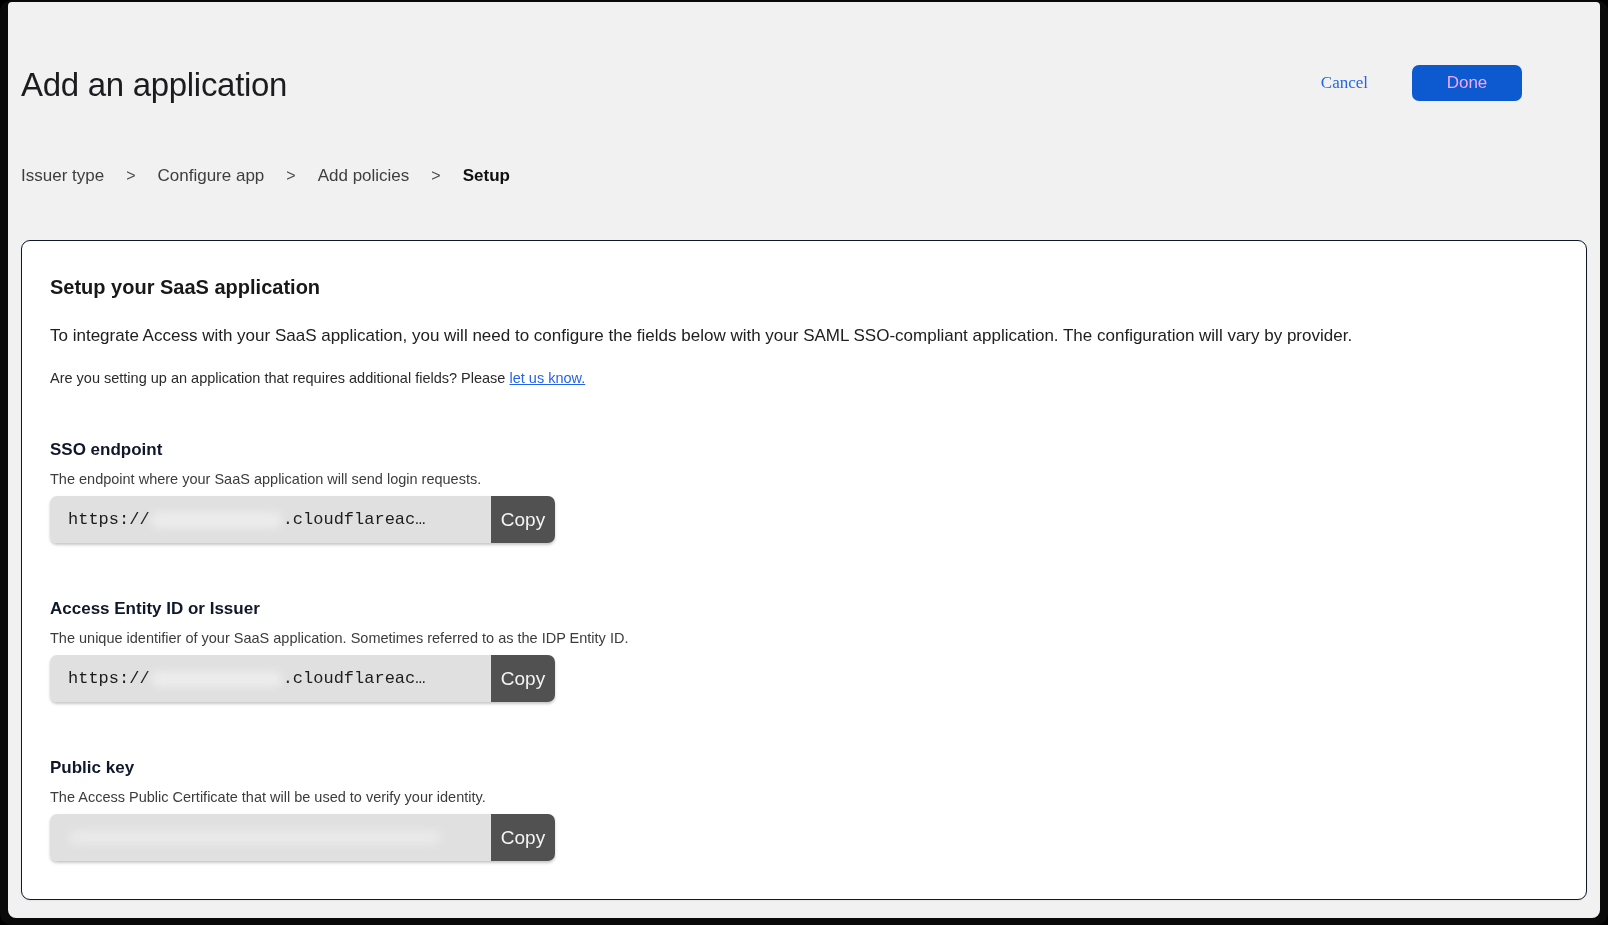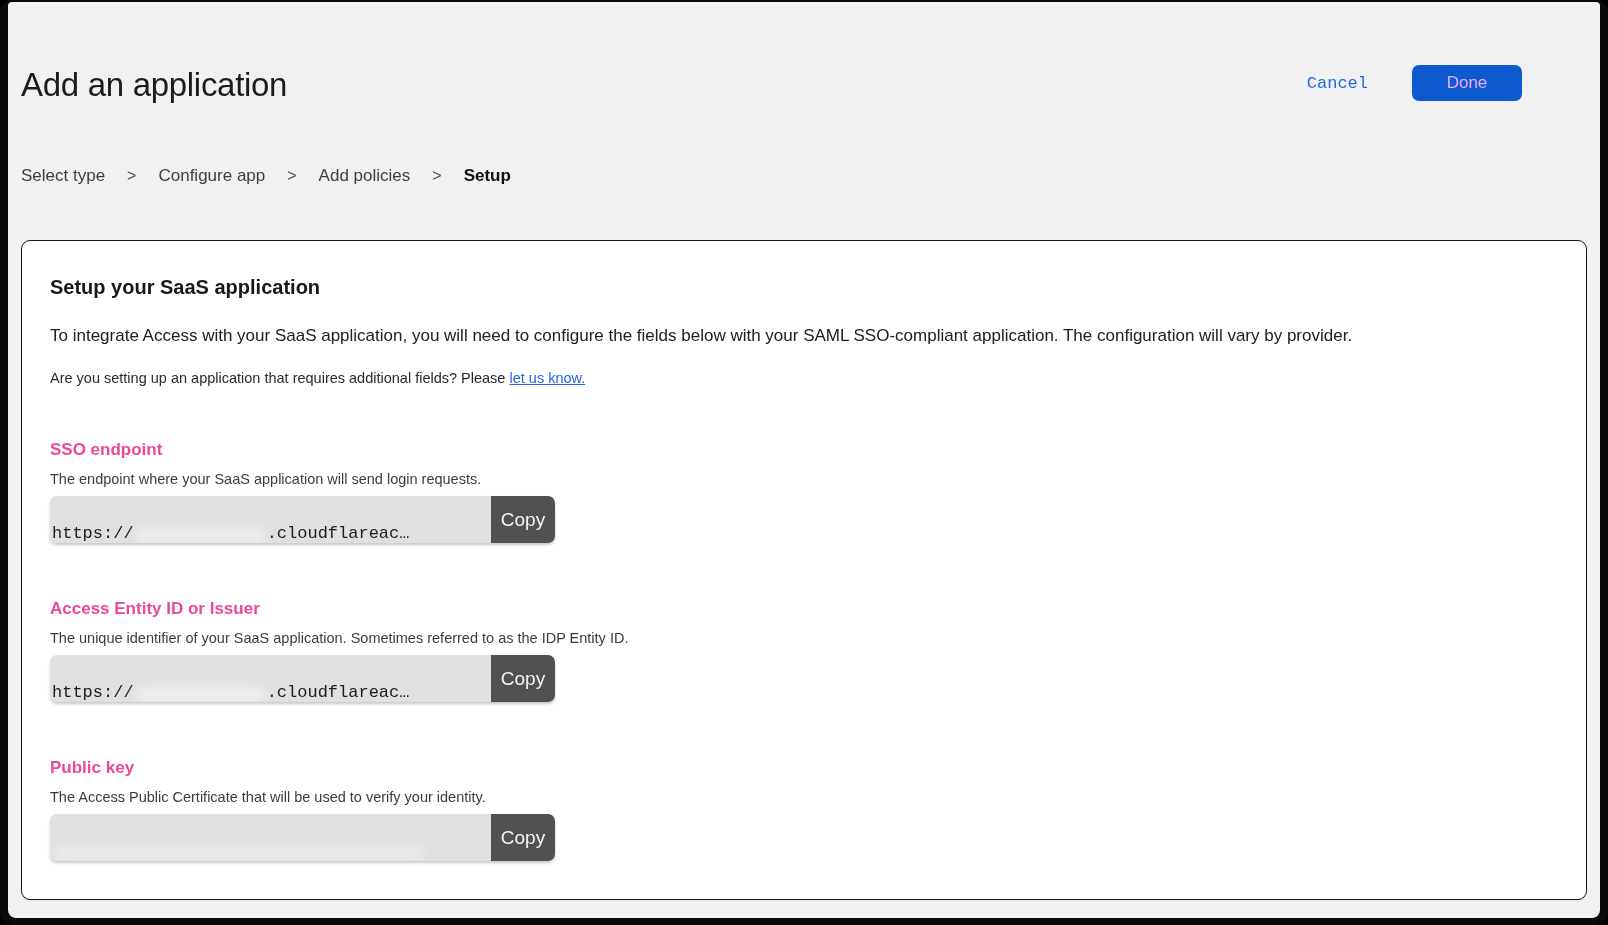--- a/index.html
+++ b/index.html
@@ -26,21 +26,21 @@
     font-size:33px; font-weight:400; color:#1c1c1e;
     letter-spacing:-0.3px; line-height:42px;
   }
   .header-actions {
     position:absolute; top:63px; right:78px;
     display:flex; align-items:center; gap:44px;
   }
   .cancel-link {
     color:var(--cancel,#2268e4); font-size:17px;
     background:none; border:none; cursor:pointer;
-    font-family:Liberation Mono, monospace;
+    font-family:Liberation Serif, serif;
   }
   .done-btn {
     background:var(--done,#0d59cf); color:#f0abfc;
     font-size:17px; border:none; border-radius:7px;
     width:110px; height:36px; cursor:pointer;
     font-family:inherit;
   }
 
   
   .breadcrumb {
@@ -62,35 +62,35 @@
     box-shadow:0 1px 2px rgba(0,0,0,0.05);
   }
   .card-heading { font-size:20px; font-weight:700; color:#18181a; line-height:24px; }
   .card-intro   { margin-top:26px; font-size:17px; color:#202022; line-height:22px; }
   .card-note    { margin-top:22px; font-size:14.5px; color:#2a2a2c; line-height:18px; }
   .card-note a  { color:var(--link,#2563eb); text-decoration:underline; cursor:pointer; }
 
   
   .section { margin-top:52px; }
   .section + .section { margin-top:55px; }
-  .section-label { font-size:17px; font-weight:700; color:#ec4899; line-height:21px; }
+  .section-label { font-size:17px; font-weight:700; color:#0f172a; line-height:21px; }
   .section-desc  { margin-top:10px; font-size:14.5px; color:#3c3c3e; line-height:18px; }
 
   .field-row {
     margin-top:8px;
     display:flex; width:505px; height:47px;
     border-radius:7px;
     box-shadow:0 2px 3px rgba(0,0,0,0.22);
   }
   .value-box {
     flex:1;
     background:var(--field,#e0e0e0);
     border-radius:7px 0 0 7px;
-    display:flex; align-items:flex-end;
-    padding-left:2px;
+    display:flex; align-items:center;
+    padding-left:18px;
     font-family:"Liberation Mono", monospace;
     font-size:17px; color:#1c1c1c;
     white-space:nowrap; overflow:hidden;
   }
   .redacted {
     display:inline-block;
     width:131px; height:16px;
     background:#ececec;
     border-radius:8px;
     filter:blur(4px);
@@ -117,21 +117,21 @@
 
     <div class="page-header">
       <h1 class="page-title">Add an application</h1>
       <div class="header-actions">
         <button class="cancel-link">Cancel</button>
         <button class="done-btn">Done</button>
       </div>
     </div>
 
     <nav class="breadcrumb">
-      <span class="crumb">Select type</span>
+      <span class="crumb">Issuer type</span>
       <span class="sep">&gt;</span>
       <span class="crumb">Configure app</span>
       <span class="sep">&gt;</span>
       <span class="crumb">Add policies</span>
       <span class="sep">&gt;</span>
       <span class="crumb current">Setup</span>
     </nav>
 
     <section class="card">
       <h2 class="card-heading">Setup your SaaS application</h2>

